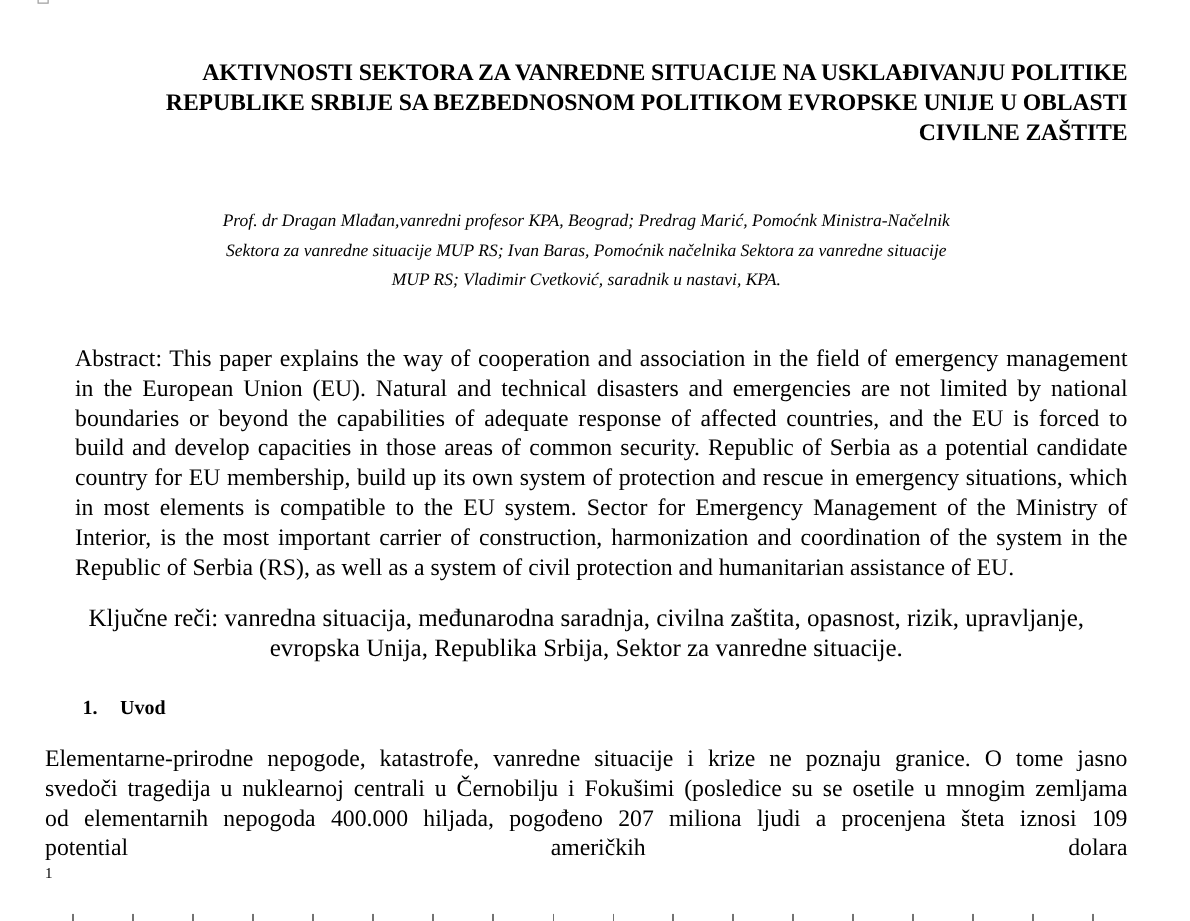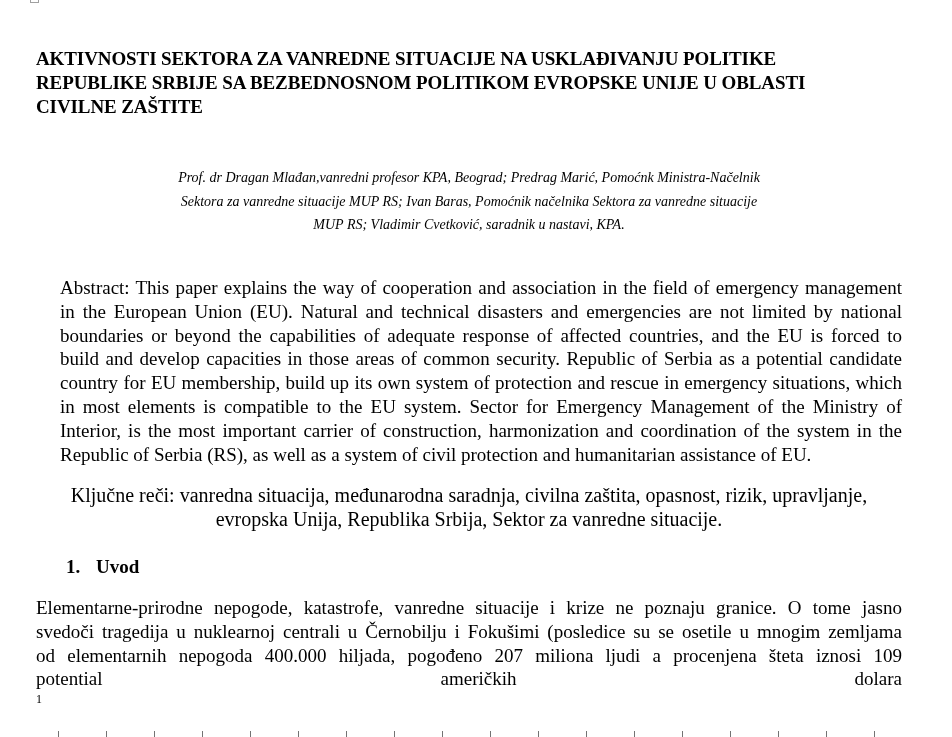--- a/index.html
+++ b/index.html
@@ -29,21 +29,21 @@
       position: absolute;
       left: 36px;
       top: 0;
       width: 866px;
     }
     .title {
       position: absolute;
       top: 47px;
       left: 0;
       width: 866px;
-      text-align: left;
+      text-align: right;
       font-weight: bold;
       font-size: 19px;
       line-height: 24px;
       letter-spacing: -0.1px;
       margin: 0;
     }
     .title span { display: block; white-space: nowrap; }
     .authors {
       position: absolute;
       top: 166px;
@@ -82,21 +82,21 @@
       font-size: 20px;
       line-height: 23.5px;
       margin: 0;
     }
     .keywords span { display: block; white-space: nowrap; }
     .section-heading {
       position: absolute;
       top: 555px;
       left: 30px;
       font-weight: bold;
-      font-size: 19px;
+      font-size: 16px;
       line-height: 24px;
       margin: 0;
       white-space: nowrap;
     }
     .section-heading .num { display: inline-block; width: 30px; }
     .intro {
       position: absolute;
       top: 596px;
       left: 0;
       width: 866px;

